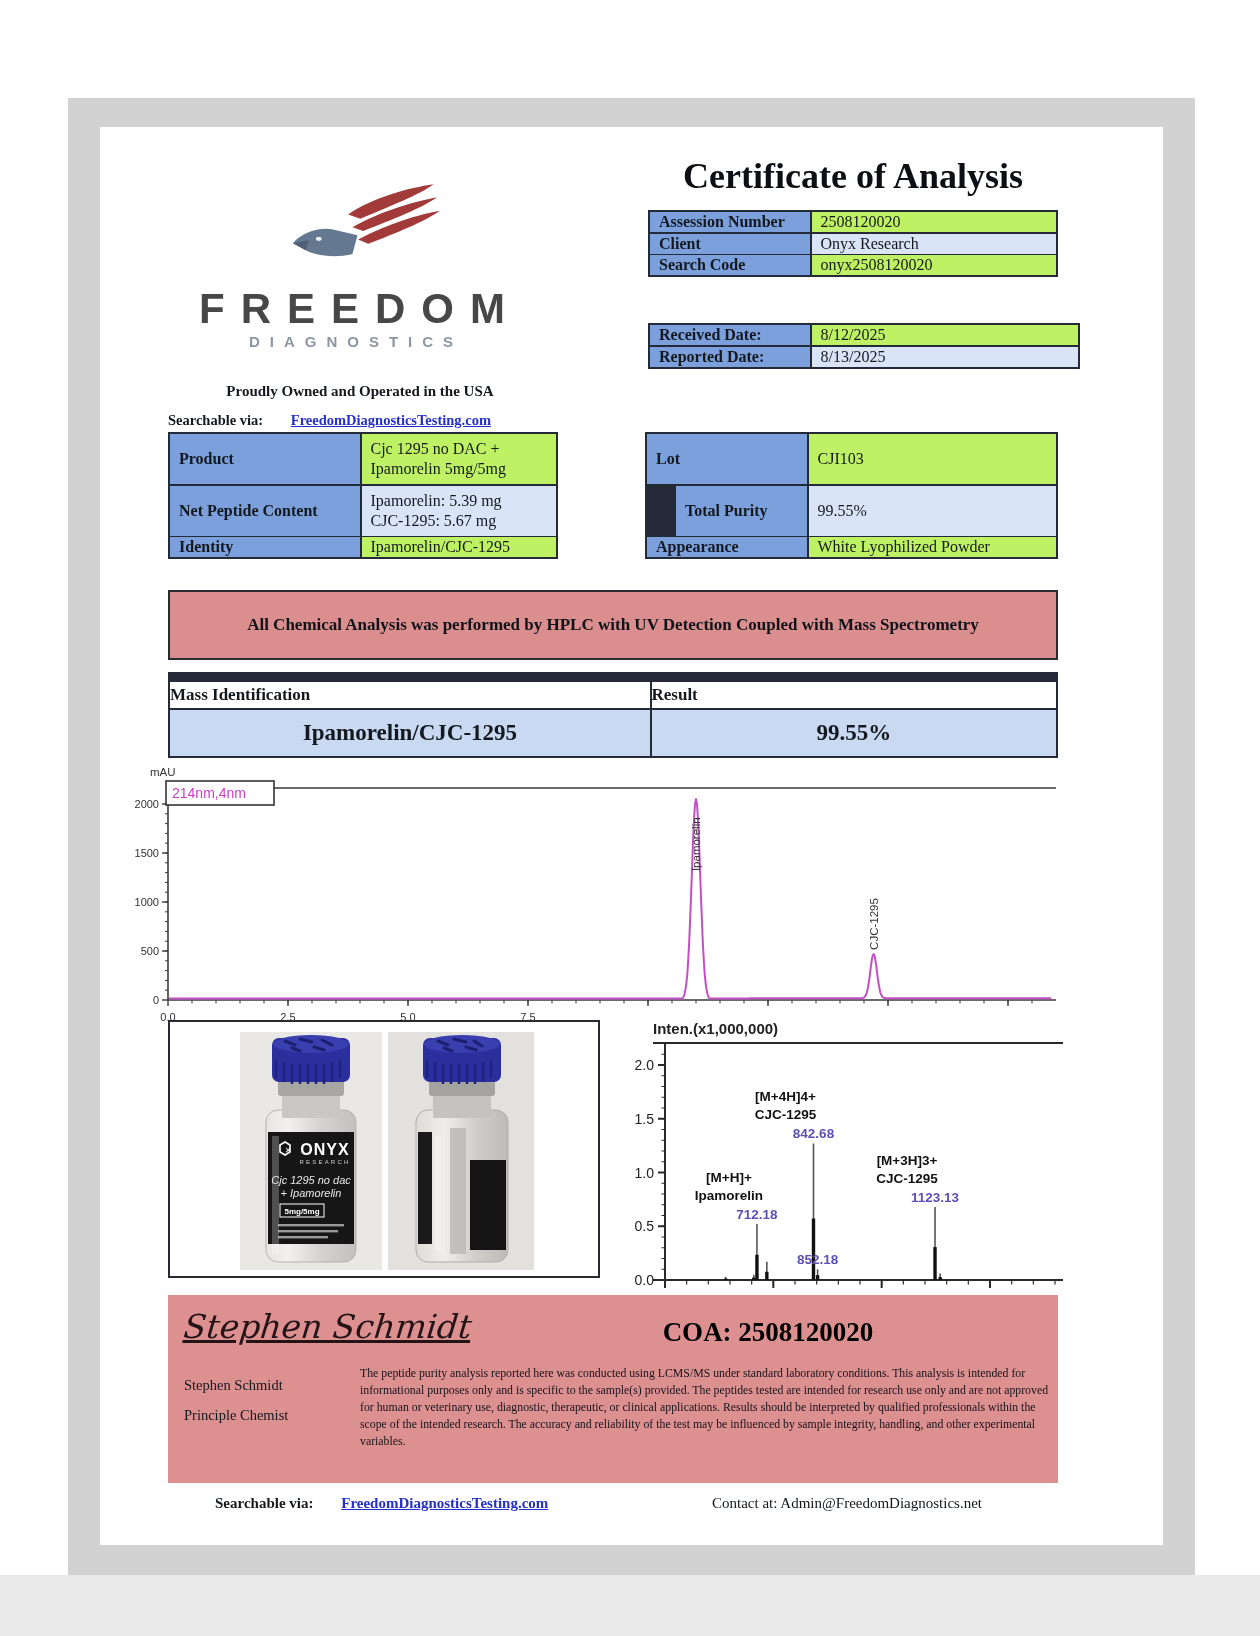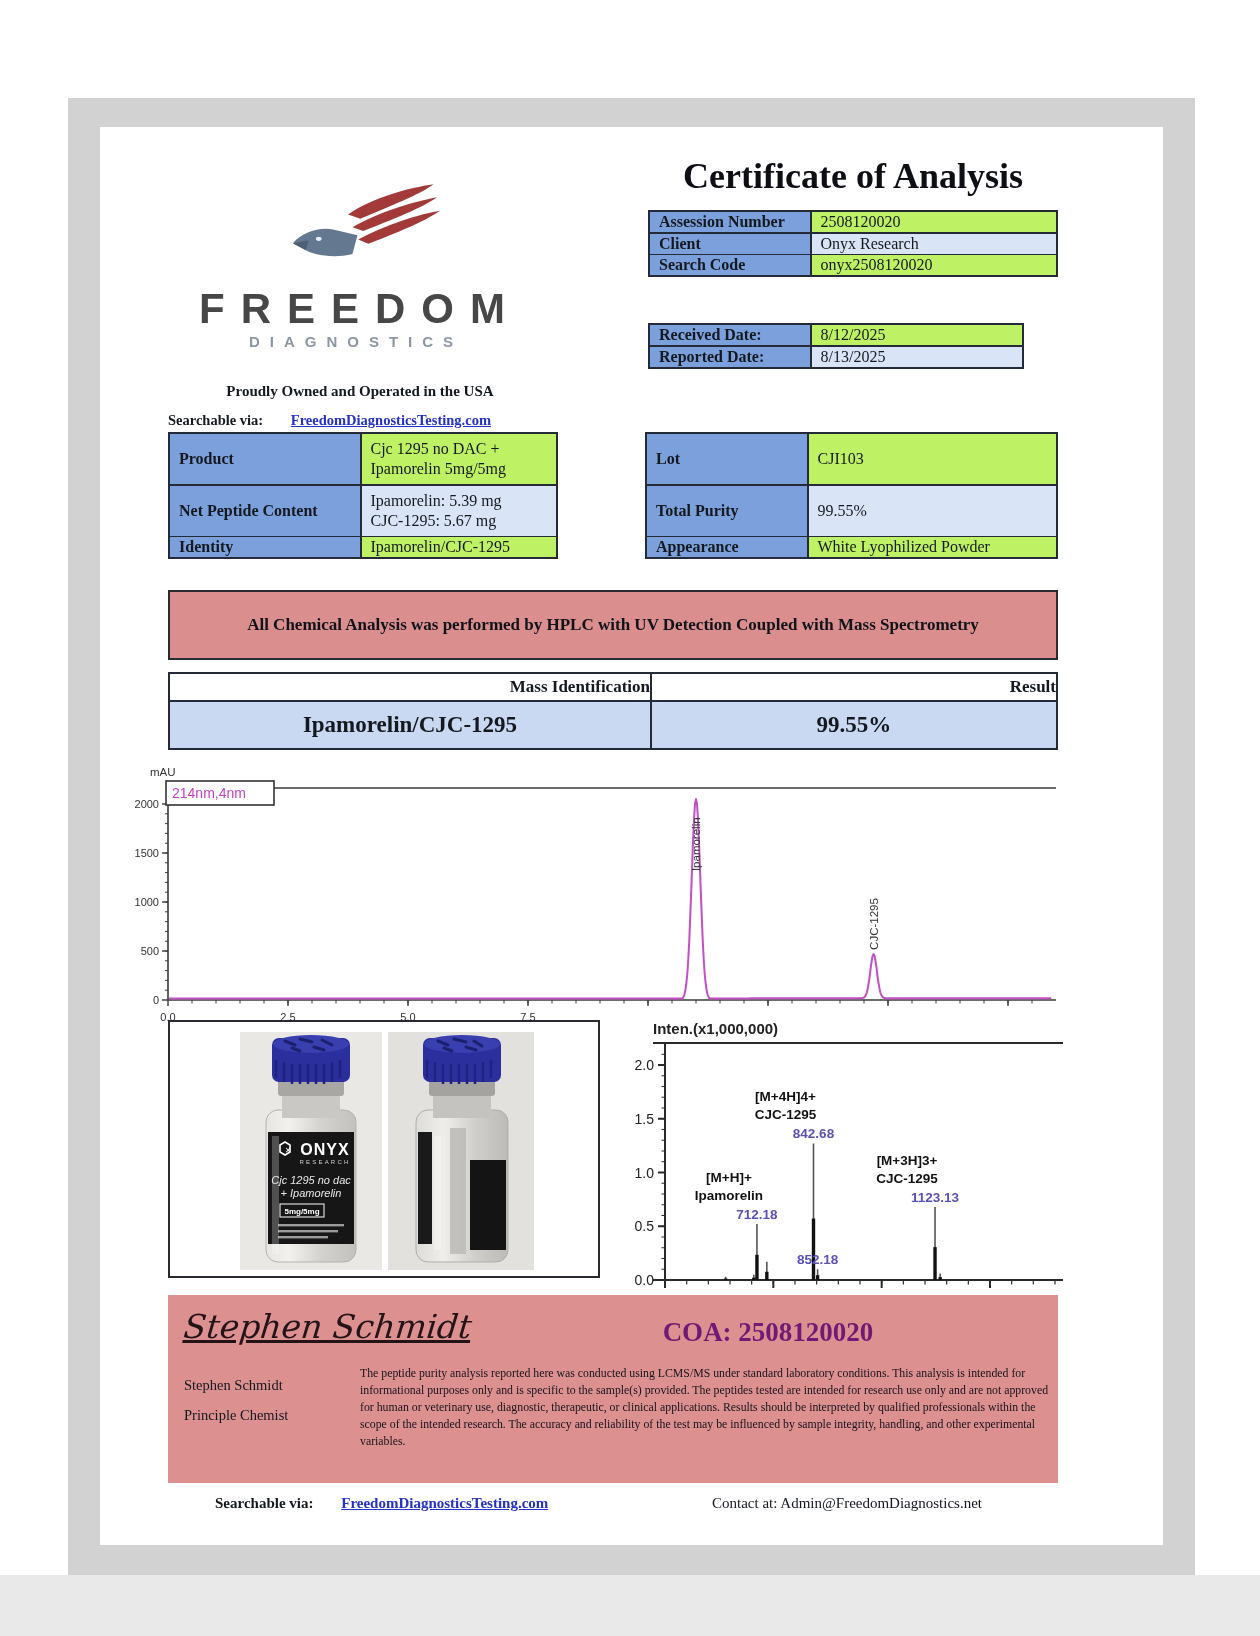--- a/index.html
+++ b/index.html
@@ -41,39 +41,39 @@
 
   
   .method-banner { position:absolute; left:68px; top:463px; width:890px; height:70px;
            background:#db8e8e; border:2px solid #2a2a32; display:flex; align-items:center;
            justify-content:center; text-align:center; font-weight:bold; font-size:17px; color:#10131a; }
 
   
   .mass-table { position:absolute; left:68px; top:545px; width:890px;
            background:#242a38; border:2px solid #242a38; display:grid;
            grid-template-columns:480px 1fr; gap:1.5px; }
-  .mass-table .hcell { background:#ffffff; text-align:right; font-weight:bold; font-size:17px; padding:3px 0; }
+  .mass-table .hcell { background:#ffffff; text-align:left; font-weight:bold; font-size:17px; padding:3px 0;margin-top:8px; }
   .mass-table .dcell { background:#c9d9f2; text-align:center; font-weight:bold; font-size:23px; padding:10px 0; }
 
   
   .chrom-svg { position:absolute; left:30px; top:638px; }
   .spec-svg  { position:absolute; left:505px; top:885px; }
 
   
   .vial-box { position:absolute; left:68px; top:893px; width:432px; height:258px;
            border:2px solid #2a2a32; background:#ffffff; }
   .vial-photo { position:absolute; top:10px; }
 
   
   .sig-band { position:absolute; left:68px; top:1168px; width:890px; height:188px; background:#dc9090; }
   .signature { position:absolute; left:16px; top:12px; font-family:"DejaVu Serif", serif;
            font-style:italic; font-size:33px; color:#241418; transform:skewX(-6deg);
            text-decoration:underline; }
   .coa-number { position:absolute; left:440px; top:22px; width:320px; text-align:center;
-           font-weight:bold; font-size:27px; color:#701a75; }
+           font-weight:bold; font-size:27px; color:#000000; }
   .sig-name  { position:absolute; left:16px; top:82px; font-size:14.5px; }
   .sig-title { position:absolute; left:16px; top:112px; font-size:14.5px; }
   .disclaimer { position:absolute; left:192px; top:70px; width:692px; font-size:11.8px;
            line-height:1.45; color:#18131a; }
 
   
   .foot-search { position:absolute; left:115px; top:1368px; font-size:15px; font-weight:bold; }
   .foot-contact { position:absolute; left:612px; top:1368px; font-size:15px; font-weight:normal; }
 </style>
 </head>
@@ -105,42 +105,42 @@
 
     <div class="blue-table" style="left:548px; top:83px; width:410px;">
       <div class="cell lbl">Assession Number</div>
       <div class="cell val">2508120020</div>
       <div class="cell lbl">Client</div>
       <div class="cell val alt">Onyx Research</div>
       <div class="cell lbl">Search Code</div>
       <div class="cell val">onyx2508120020</div>
     </div>
 
-    <div class="blue-table" style="left:548px; top:196px; width:376px;">
+    <div class="blue-table" style="left:548px; top:196px; width:432px;">
       <div class="cell lbl">Received Date:</div>
       <div class="cell val">8/12/2025</div>
       <div class="cell lbl">Reported Date:</div>
       <div class="cell val alt">8/13/2025</div>
     </div>
 
     <div class="blue-table prod-table" style="left:68px; top:305px; width:390px;">
       <div class="cell lbl" style="min-height:50px;">Product</div>
       <div class="cell val">Cjc 1295 no DAC +
 Ipamorelin 5mg/5mg</div>
       <div class="cell lbl" style="min-height:50px;">Net Peptide Content</div>
       <div class="cell val alt">Ipamorelin: 5.39 mg
 CJC-1295: 5.67 mg</div>
       <div class="cell lbl">Identity</div>
       <div class="cell val">Ipamorelin/CJC-1295</div>
     </div>
 
     <div class="blue-table" style="left:545px; top:305px; width:413px;">
       <div class="cell lbl" style="min-height:50px;">Lot</div>
       <div class="cell val">CJI103</div>
-      <div class="cell lbl" style="min-height:50px;">Total Purity</div>
+      <div class="cell lbl" style="min-height:50px;margin-left:29px;">Total Purity</div>
       <div class="cell val alt">99.55%</div>
       <div class="cell lbl">Appearance</div>
       <div class="cell val">White Lyophilized Powder</div>
     </div>
 
     <div class="method-banner">All Chemical Analysis was performed by HPLC with UV Detection Coupled with Mass Spectrometry</div>
 
     <div class="mass-table">
       <div class="hcell">Mass Identification</div>
       <div class="hcell">Result</div>

